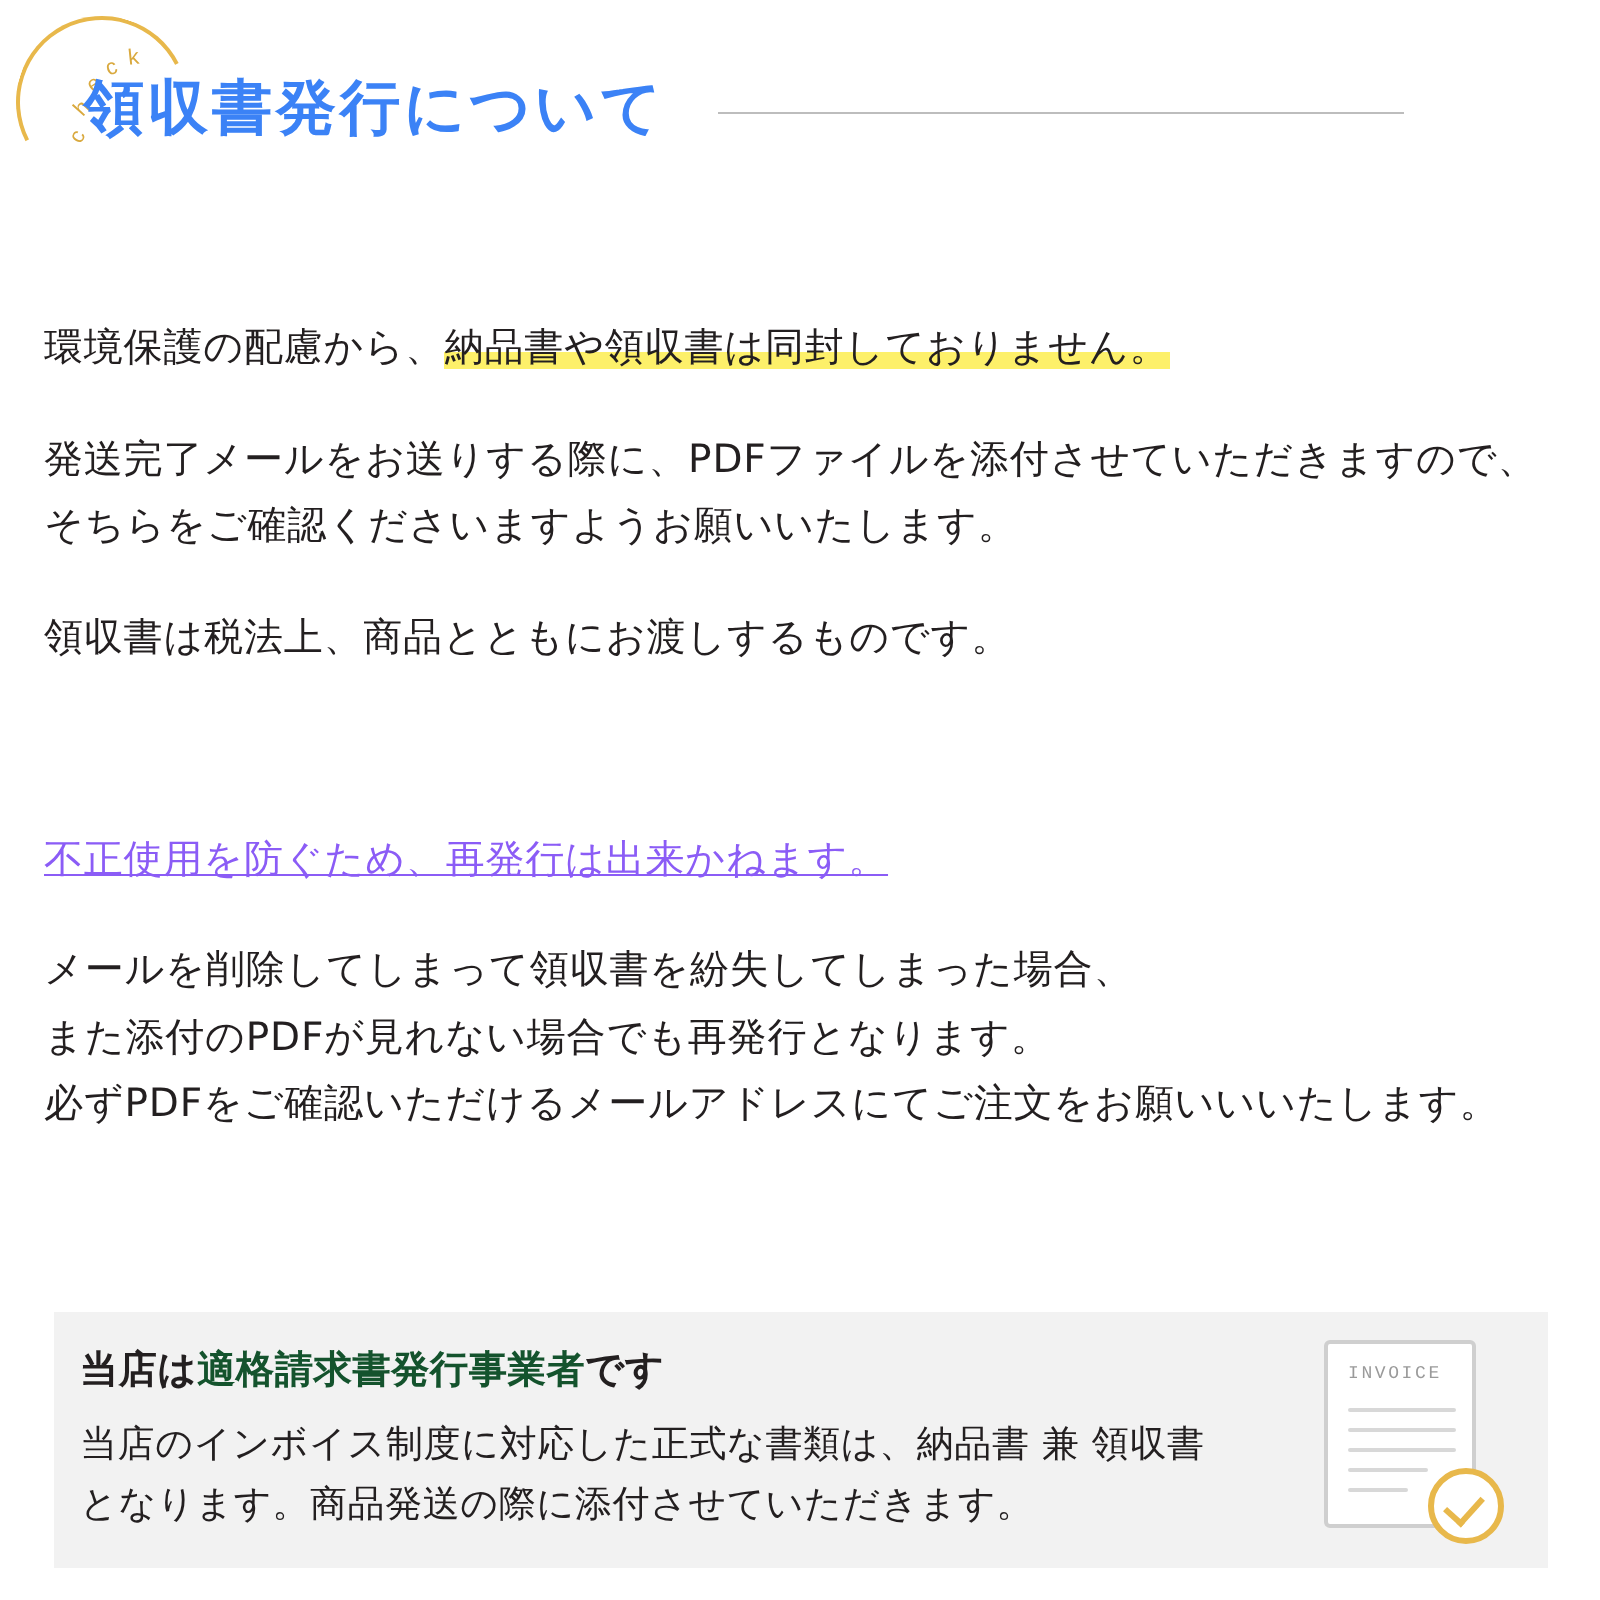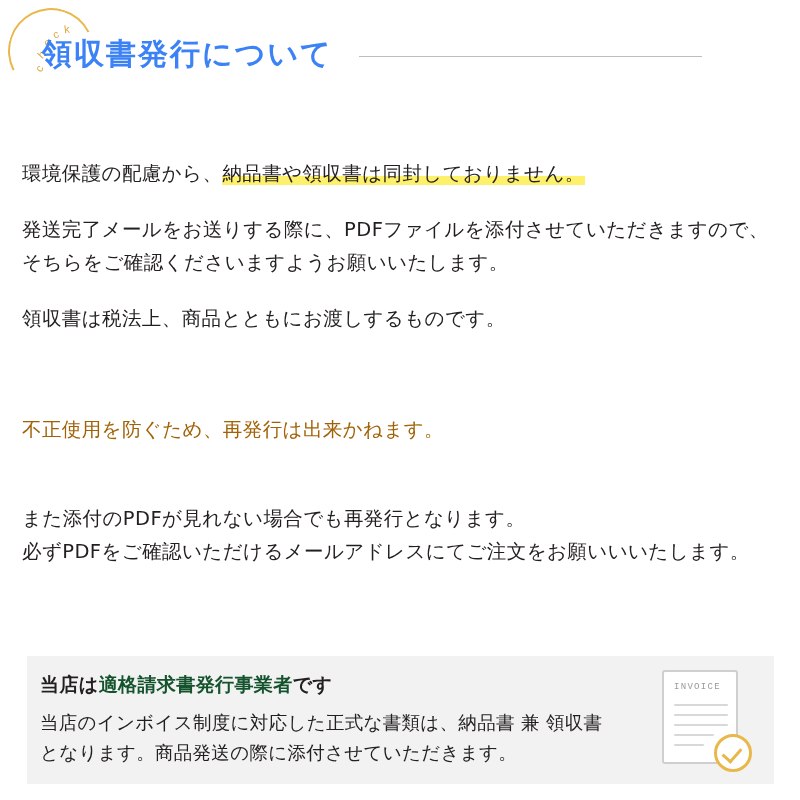--- a/index.html
+++ b/index.html
@@ -100,21 +100,22 @@
     margin: 17px 0 22px 0;
     font-family: "DejaVu Sans", "Liberation Sans", sans-serif;
   }
 
   .hl {
     background: linear-gradient(transparent 58%, #fdf06a 58%, #fdf06a 94%, transparent 94%);
     padding-bottom: 1px;
   }
 
   .warn {
-    color: #a16207;
+    color: #8b5cf6;
+    text-decoration: underline;
   }
 
   
   .notice {
     position: absolute;
     left: 22px;
     top: 656px;
     width: 752px;
     height: 128px;
     background: #f2f2f2;
@@ -247,21 +248,21 @@
 
     <p class="para">
       <br>
     </p>
 
     <p class="para warn">
       <span>不正使用を防ぐため、再発行は出来かねます。</span>
     </p>
 
     <p class="para">
-      <br>
+      <span>メールを削除してしまって領収書を紛失してしまった場合、</span><br>
       <span>また添付のPDFが見れない場合でも再発行となります。</span><br>
       <span>必ずPDFをご確認いただけるメールアドレスにてご注文をお願いいいたします。</span>
     </p>
 
   </div>
 
   <div class="notice">
     <div class="notice-bar"></div>
 
     <p class="notice-title">

